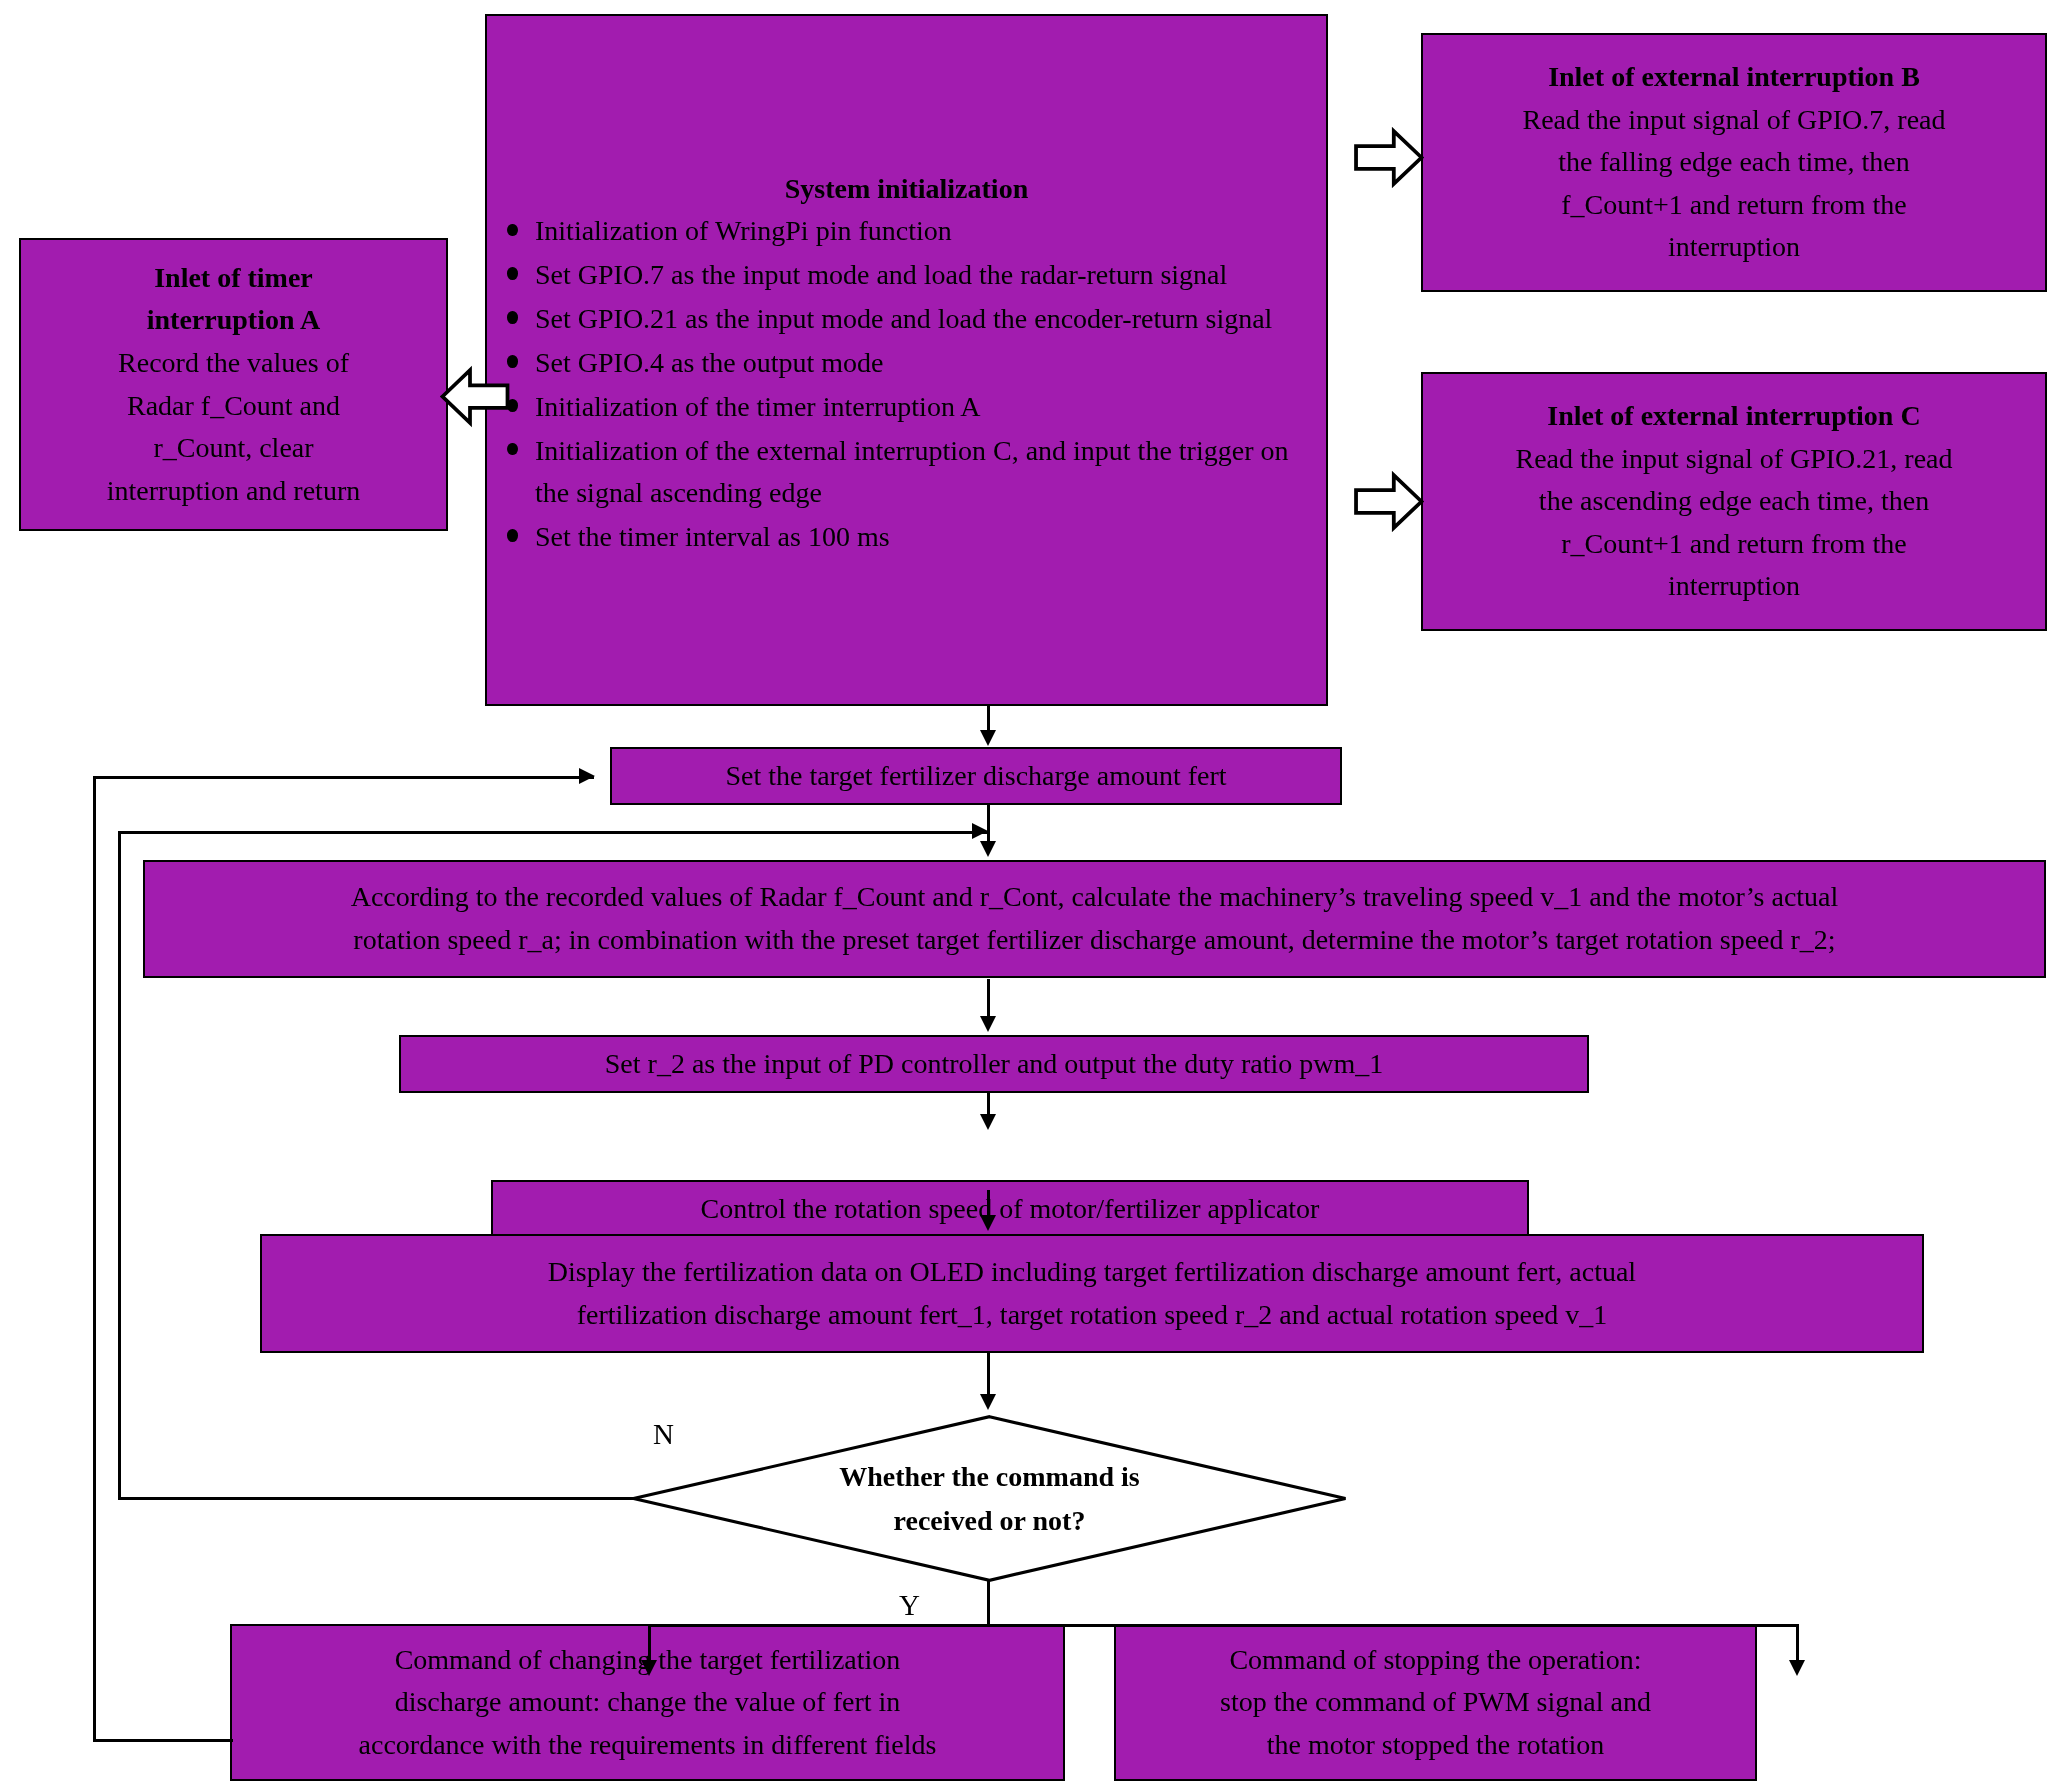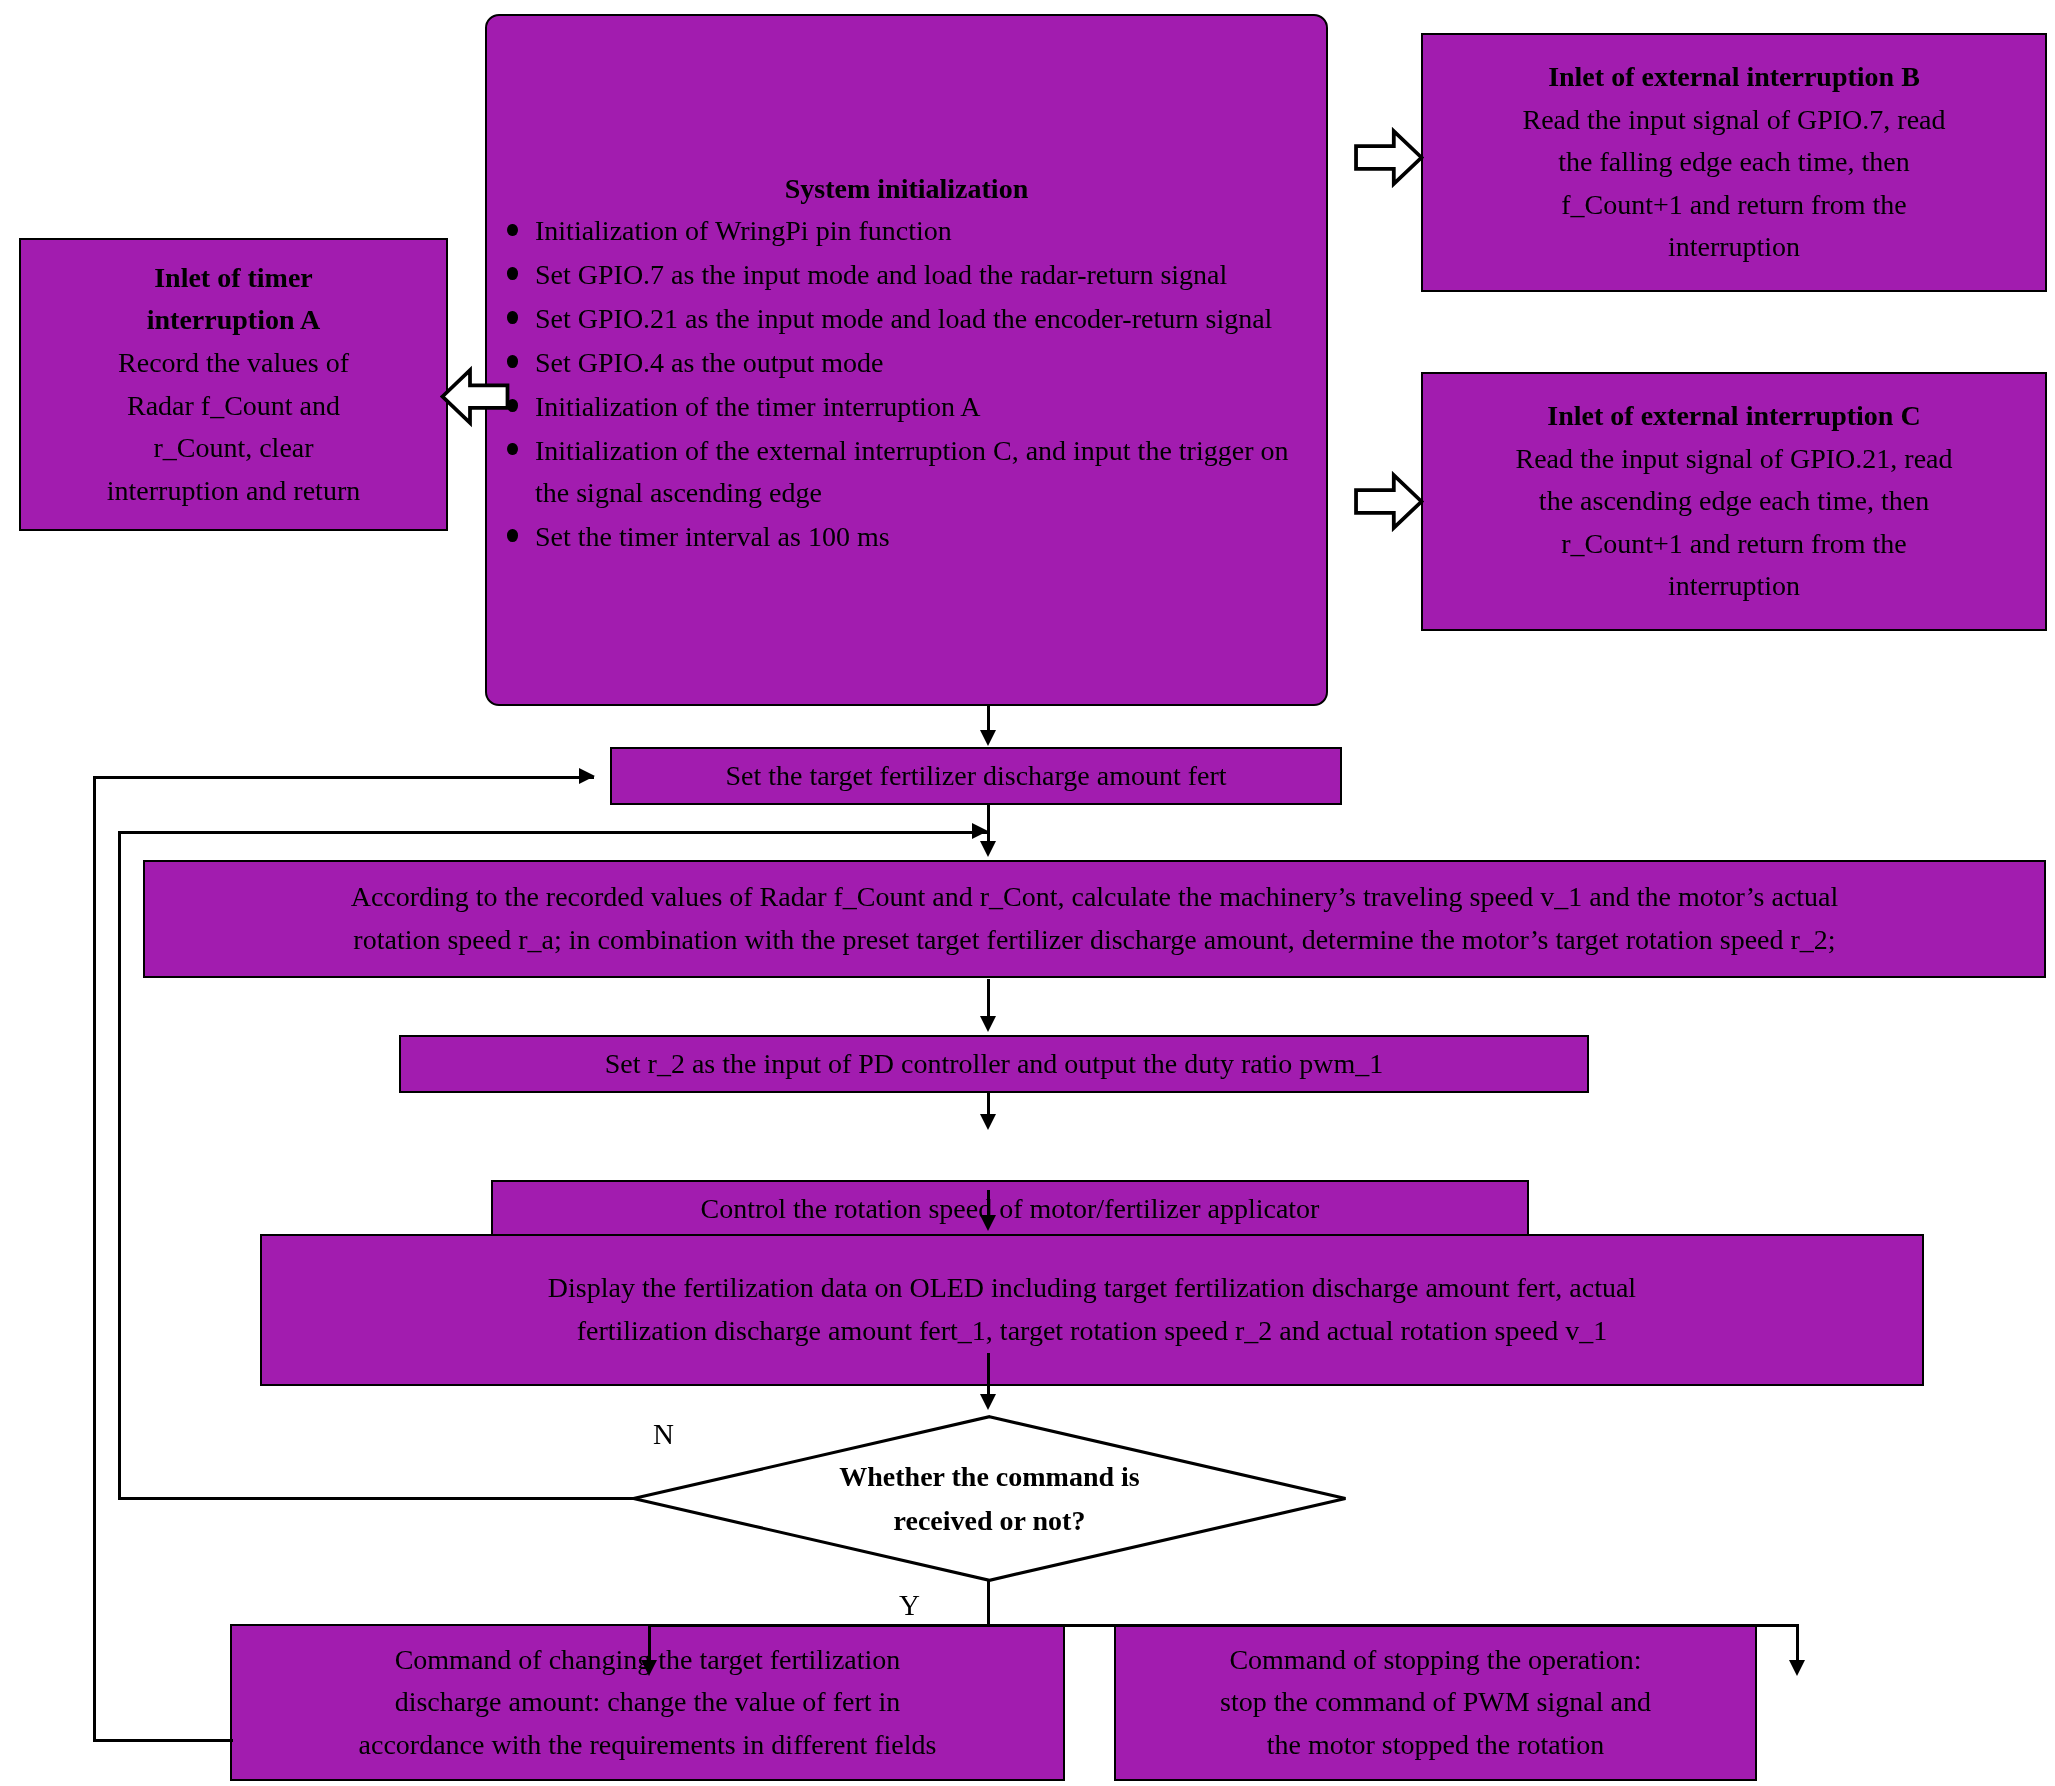--- a/index.html
+++ b/index.html
@@ -21,21 +21,21 @@
     background:#a21caf;
     box-sizing:border-box;
     display:flex;
     flex-direction:column;
     justify-content:center;
     align-items:center;
     text-align:center;
     line-height:1.52;
     font-size:28px;
   }
-  .box.left-align{ align-items:flex-start; text-align:left;border-radius:14px; }
+  .box.left-align{ align-items:flex-start; text-align:left; }
   .title{
     font-weight:bold;
     display:block;
     width:100%;
     text-align:center;
   }
   .ttl-line{ display:block; text-align:center; width:100%; }
   ul.bullets{
     margin:0;
     padding:0 0 0 0;
@@ -186,21 +186,21 @@
   <div class="ln-v" style="left:987px;top:979px;height:39px;"></div>
   <div class="arrow-down" style="left:980px;top:1016px;"></div>
 
   <div class="box" style="left:491px;top:1180px;width:1038px;height:58px;padding:0 8.8px;">
     <span>Control the rotation speed of motor/fertilizer applicator</span>
   </div>
 
   <div class="ln-v" style="left:987px;top:1093px;height:22.6px;"></div>
   <div class="arrow-down" style="left:980px;top:1114px;"></div>
 
-  <div class="box" style="left:260px;top:1234px;width:1664px;height:152px;padding:0 28px;">
+  <div class="box" style="left:260px;top:1234px;width:1664px;height:119px;padding:0 28px;">
     <span class="ttl-line">Display the fertilization data on OLED including target fertilization discharge amount fert, actual</span>
     <span class="ttl-line">fertilization discharge amount fert_1, target rotation speed r_2 and actual rotation speed v_1</span>
   </div>
 
   <div class="ln-v" style="left:987px;top:1190px;height:28px;"></div>
   <div class="arrow-down" style="left:980px;top:1215px;"></div>
 
   <div class="diamond-wrap" style="left:631px;top:1414px;width:717px;height:169px;">
     <svg width="717" height="169" viewBox="0 0 1140 268">
       <polygon points="570,4 1136,134 570,264 4,134" fill="#ffffff" stroke="#000000" stroke-width="5"></polygon>

